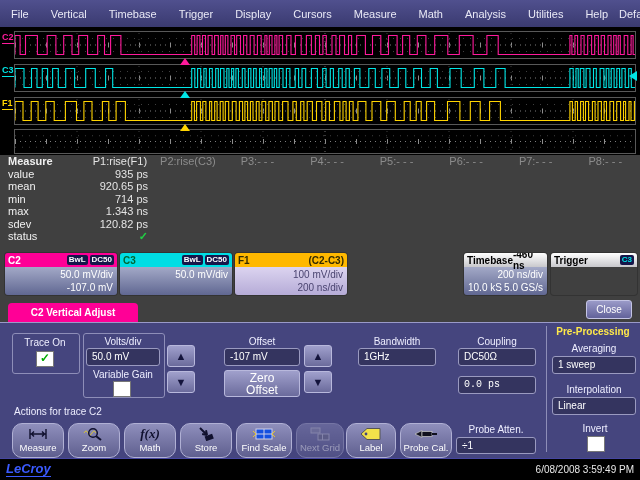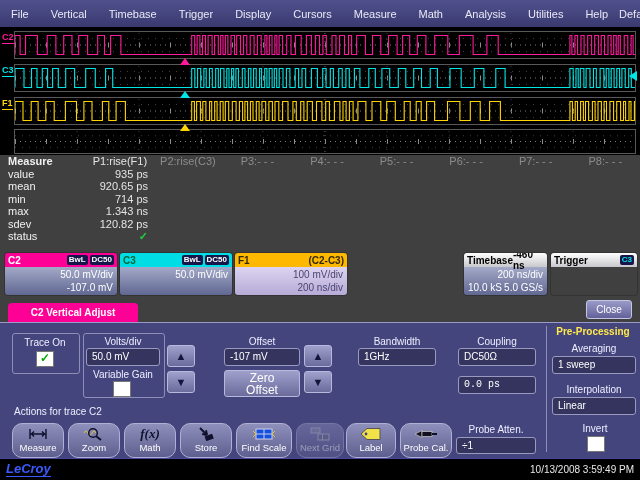--- a/index.html
+++ b/index.html
@@ -372,15 +372,15 @@
             <polygon points="1,7 8,3.5 8,10.5" fill="#10101e" stroke="#ccc" stroke-width="0.7"></polygon>
             <rect x="8" y="4.5" width="10" height="5" fill="#10101e" stroke="#ccc" stroke-width="0.7"></rect>
             <line x1="18" y1="7" x2="23" y2="7" stroke="#10101e" stroke-width="2"></line>
           </svg></span><span>Probe Cal.</span></div>
     </div>
   <div class="dlabel" style="left:456px;top:424px;width:80px;">Probe Atten.</div>
   <div class="field" style="left:456px;top:437px;width:80px;height:17px;">÷1</div>
 
   <div class="status-bar">
     <span class="brand">LeCroy</span>
-    <span class="datetime">10/13/2008 3:59:49 PM</span>
+    <span class="datetime">6/08/2008 3:59:49 PM</span>
   </div>
 </div>
 
 </body></html>

